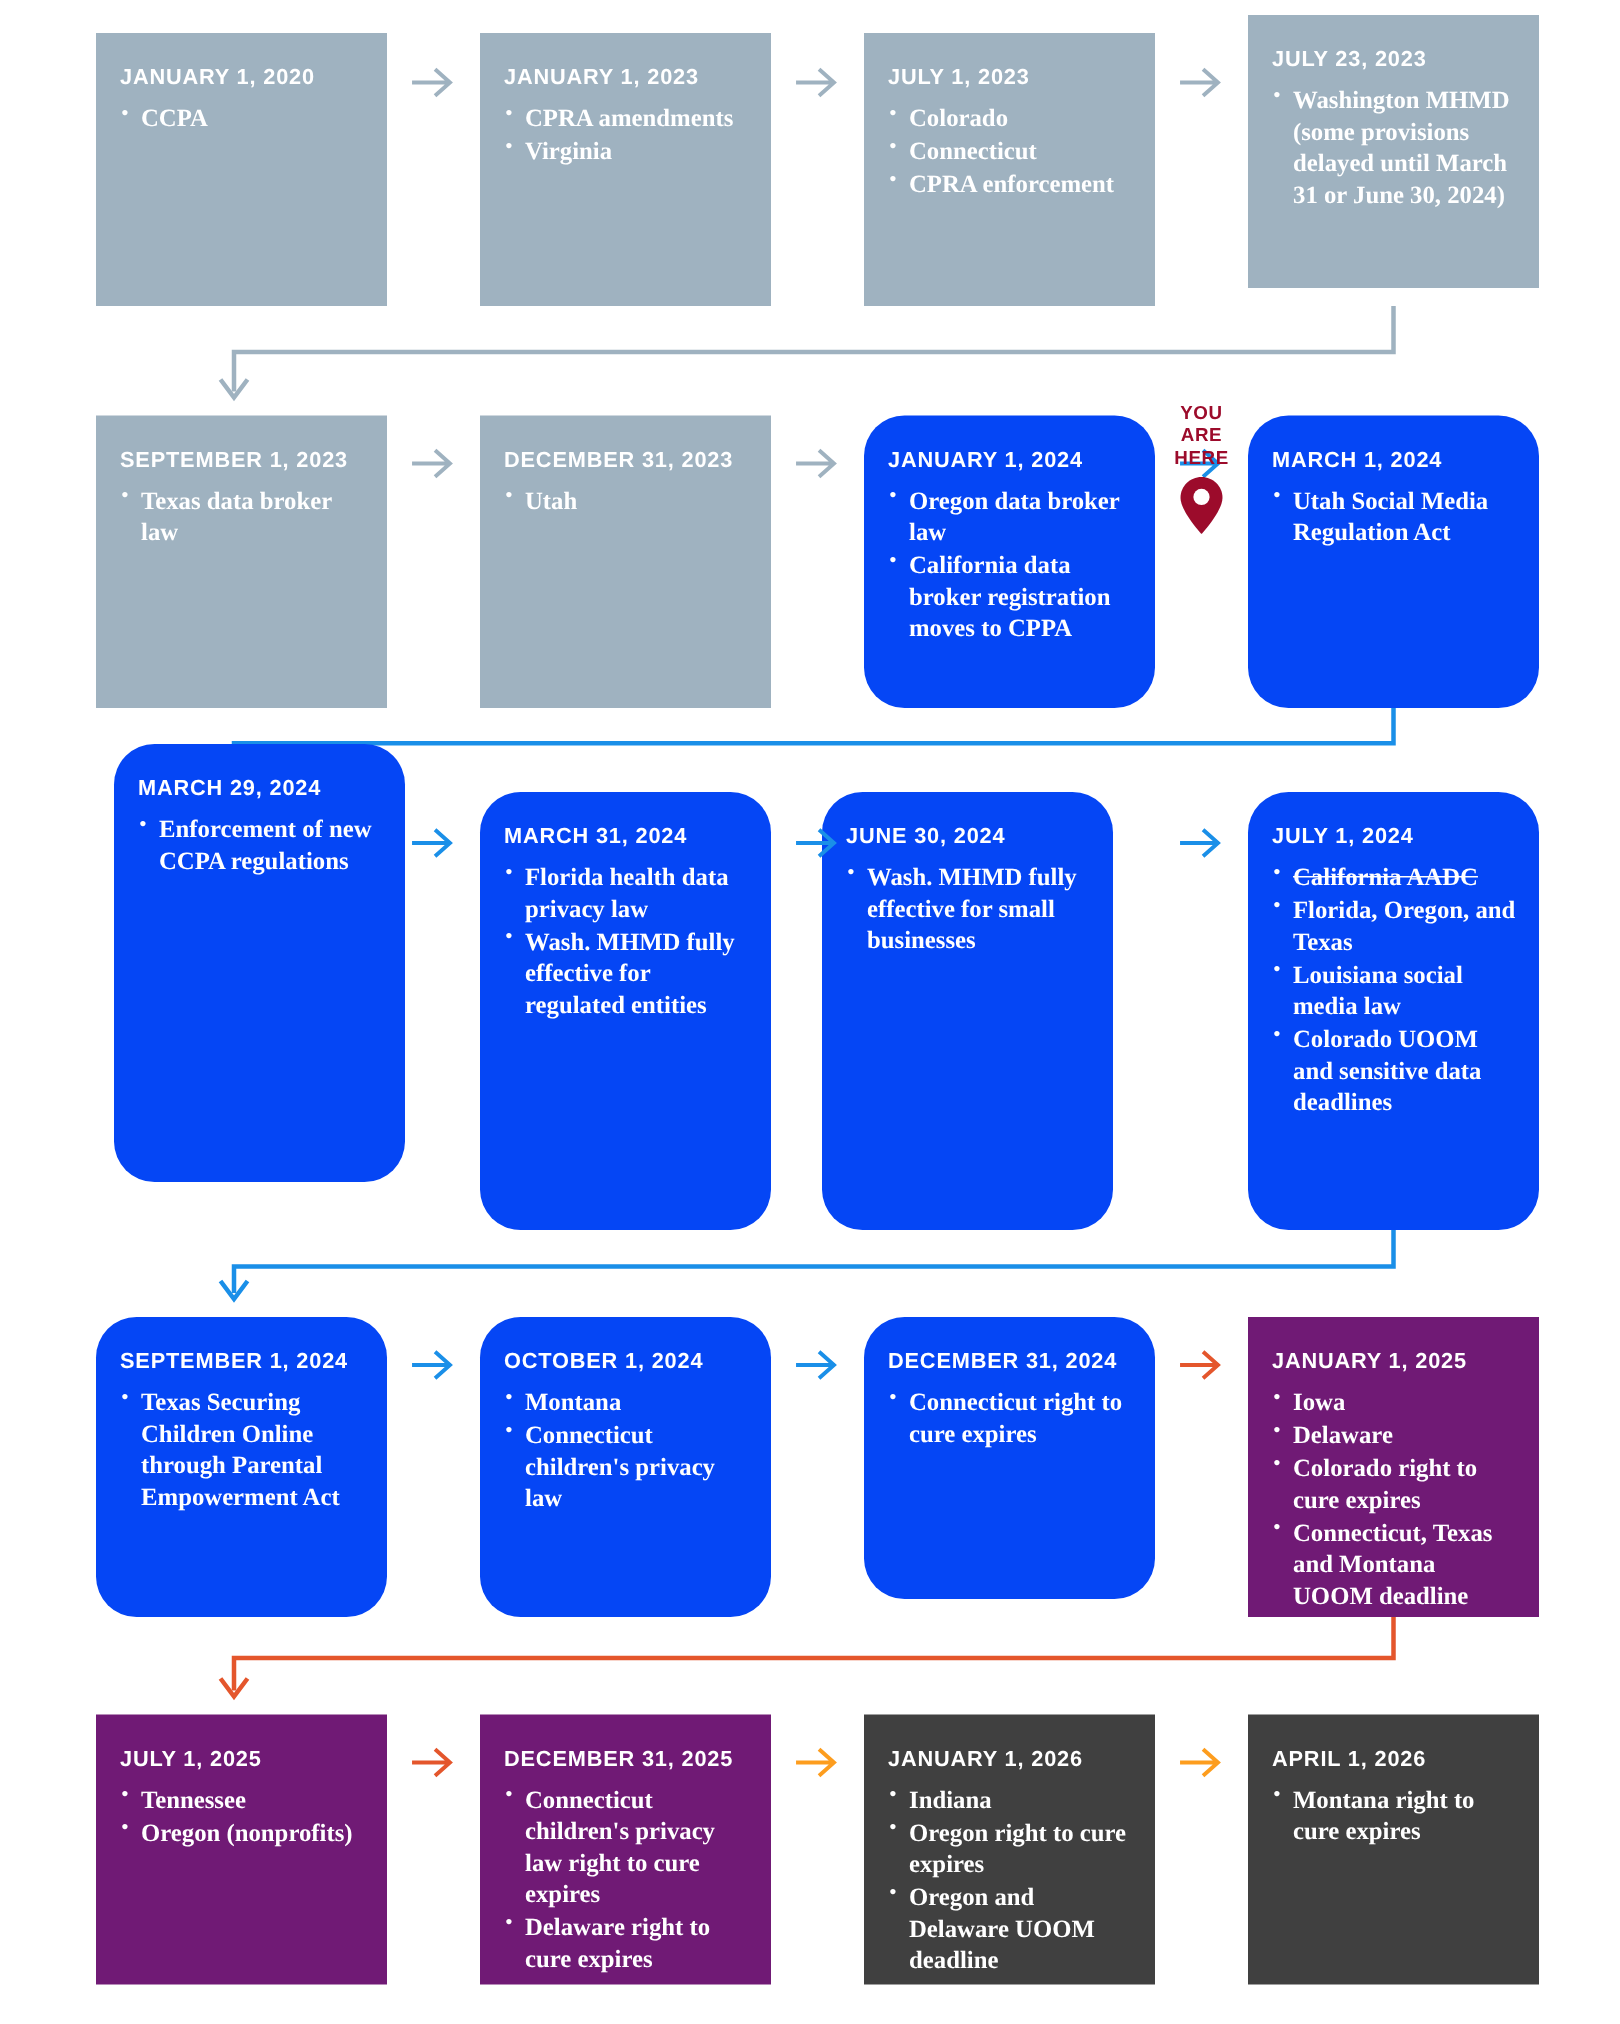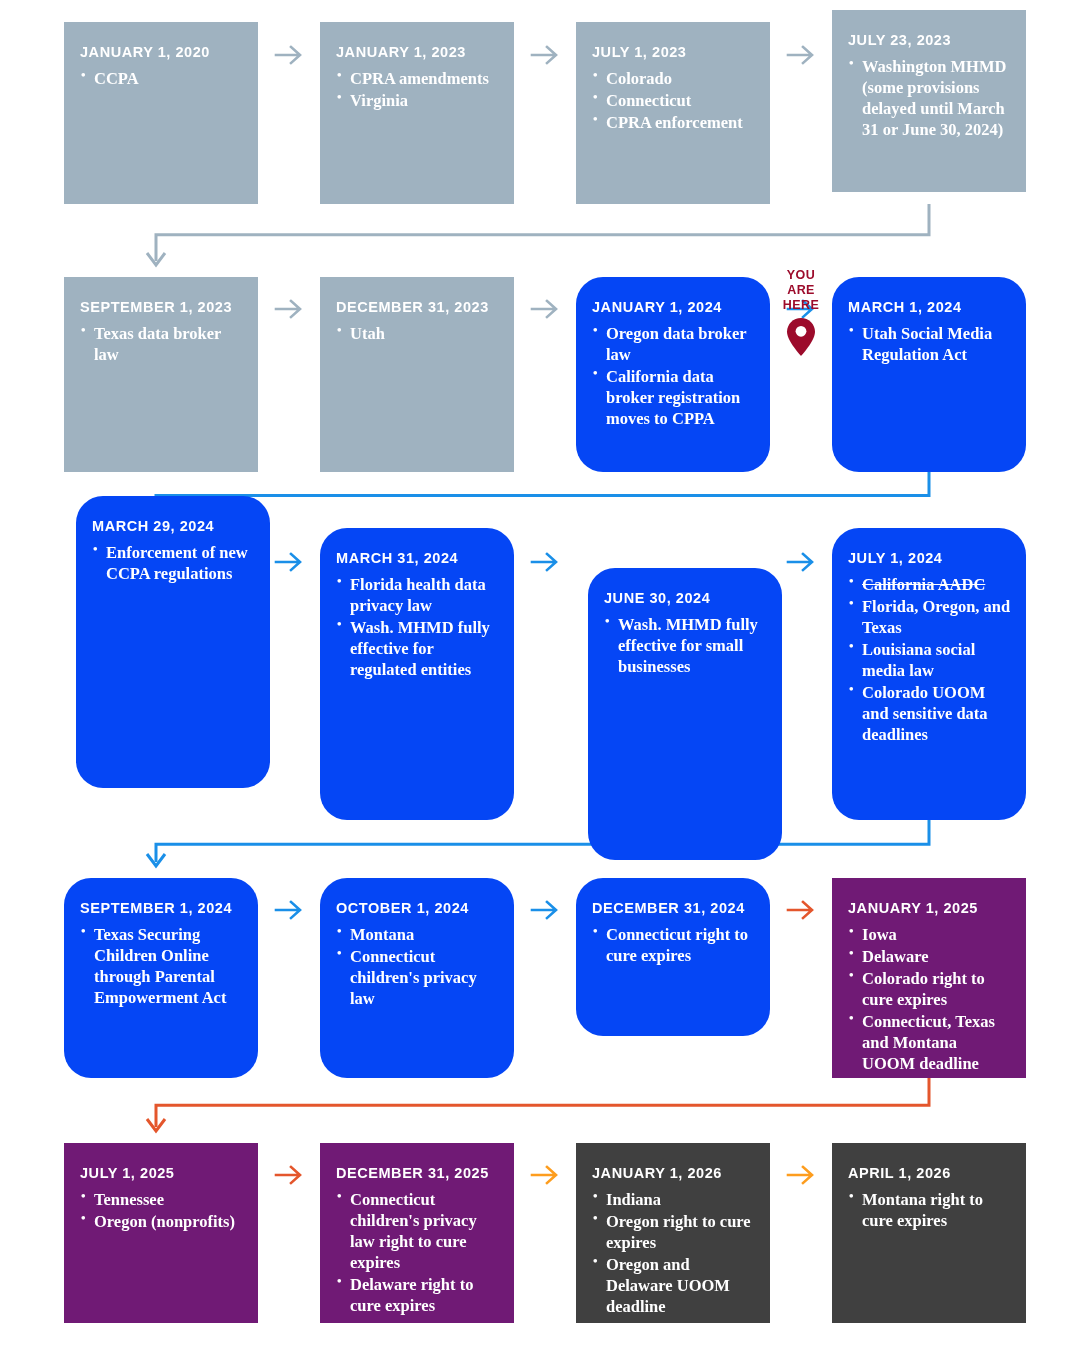--- a/index.html
+++ b/index.html
@@ -156,21 +156,21 @@
         <li><span class="txt">Enforcement of new CCPA regulations</span></li>
       </ul>
     </div>
     <div class="tbox c-blue" style="left: 320px; top: 528px; height: 292px;">
       <div class="date">MARCH 31, 2024</div>
       <ul>
         <li><span class="txt">Florida health data privacy law</span></li>
         <li><span class="txt">Wash. MHMD fully effective for regulated entities</span></li>
       </ul>
     </div>
-    <div class="tbox c-blue" style="left: 588px; top: 528px; height: 292px; margin-top: 40px;">
+    <div class="tbox c-blue" style="left: 548px; top: 528px; height: 292px;">
       <div class="date">JUNE 30, 2024</div>
       <ul>
         <li><span class="txt">Wash. MHMD fully effective for small businesses</span></li>
       </ul>
     </div>
     <div class="tbox c-blue" style="left: 832px; top: 528px; height: 292px;">
       <div class="date">JULY 1, 2024</div>
       <ul>
         <li class="struck"><span class="txt">California AADC</span></li>
         <li><span class="txt">Florida, Oregon, and Texas</span></li>
@@ -184,21 +184,21 @@
         <li><span class="txt">Texas Securing Children Online through Parental Empowerment Act</span></li>
       </ul>
     </div>
     <div class="tbox c-blue" style="left: 320px; top: 878px; height: 200px;">
       <div class="date">OCTOBER 1, 2024</div>
       <ul>
         <li><span class="txt">Montana</span></li>
         <li><span class="txt">Connecticut children's privacy law</span></li>
       </ul>
     </div>
-    <div class="tbox c-blue" style="left: 576px; top: 878px; height: 158px;">
+    <div class="tbox c-blue" style="left: 576px; top: 878px; height: 188px;">
       <div class="date">DECEMBER 31, 2024</div>
       <ul>
         <li><span class="txt">Connecticut right to cure expires</span></li>
       </ul>
     </div>
     <div class="tbox c-red" style="left: 832px; top: 878px; height: 200px;">
       <div class="date">JANUARY 1, 2025</div>
       <ul>
         <li><span class="txt">Iowa</span></li>
         <li><span class="txt">Delaware</span></li>

